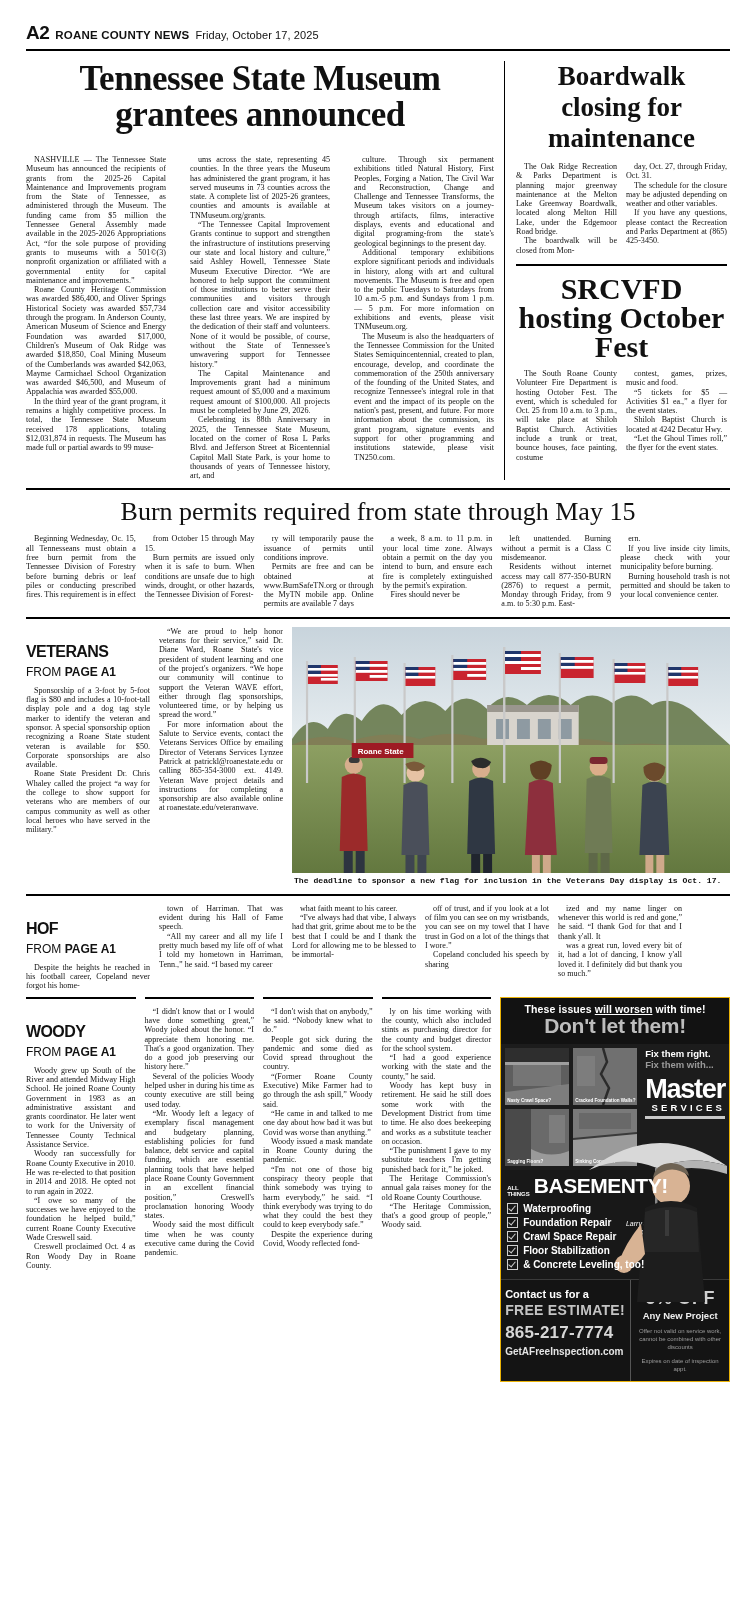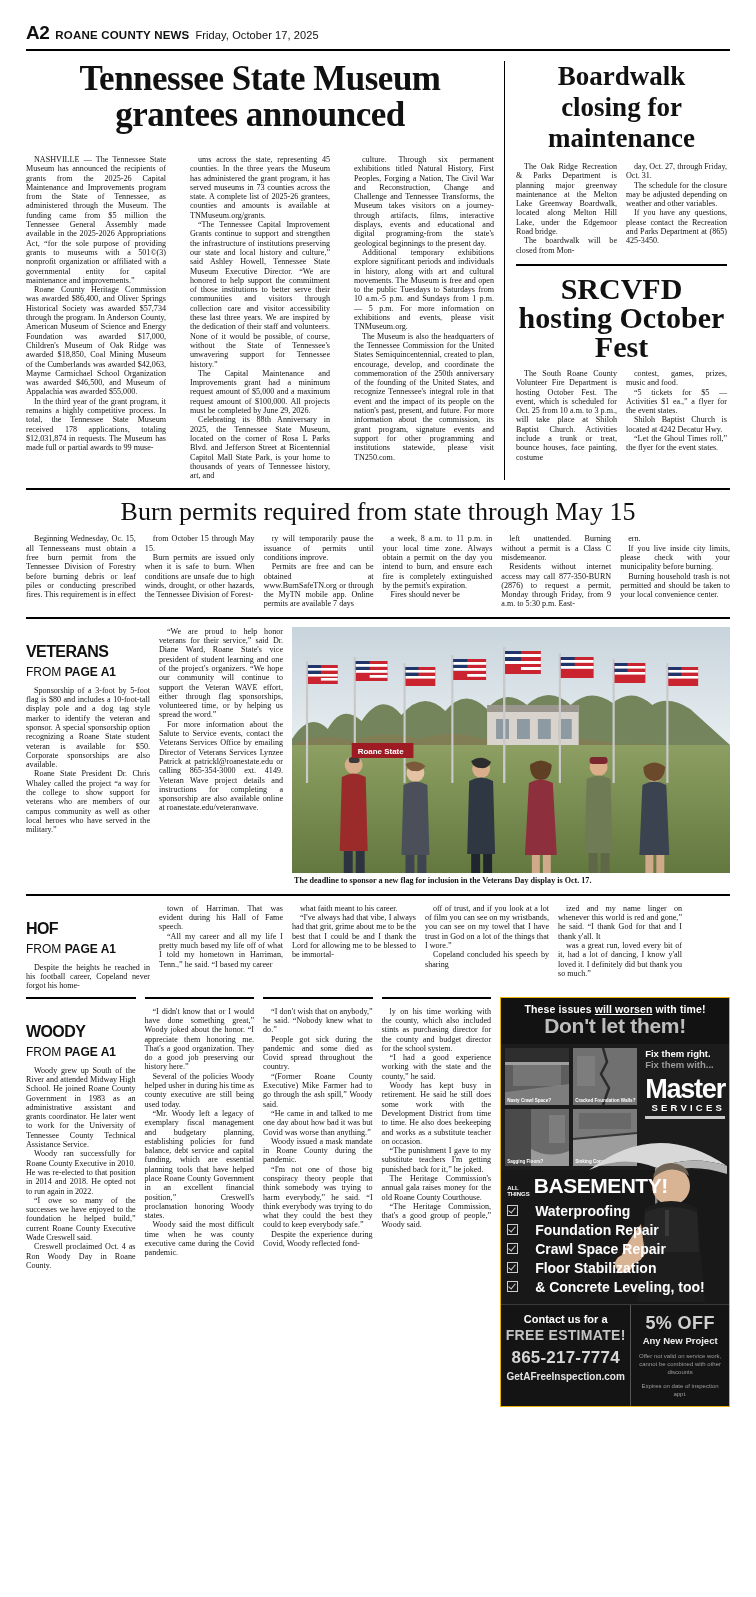--- a/index.html
+++ b/index.html
@@ -50,21 +50,21 @@
   .hrule{border-top:2px solid #000;margin:9px 0 8px 0;}
 
   
   .jump-title{font-family:"Liberation Sans",sans-serif;font-weight:bold;
               font-size:16px;letter-spacing:-.6px;margin:16px 0 4px 0;}
   .jump-from{font-family:"Liberation Sans",sans-serif;font-size:12px;margin:0 0 7px 0;}
   .jump-from b{font-weight:bold;}
 
   
   .photo{position:relative;overflow:hidden;background:#8fa37a;}
-  .cap{font-family:Liberation Serif, serif;font-size:8.1px;font-weight:bold;
+  .cap{font-family:Liberation Mono, monospace;font-size:8.1px;font-weight:bold;
        padding:3px 2px 2px 2px;line-height:10px;}
 
   
   .ad{background:#1a1a1a;color:#fff;border:1px solid #eab308;}
   .ad-top{background:#121212;text-align:center;padding:5px 4px 7px 4px;}
   .ad-l1{font-family:"Liberation Sans",sans-serif;font-weight:bold;font-size:10.5px;color:#fff;letter-spacing:.1px;}
   .ad-l1 u{text-decoration:underline;}
   .ad-l2{font-family:"Liberation Sans",sans-serif;font-weight:bold;font-size:21px;color:#bdbdbd;letter-spacing:-.3px;line-height:22px;}
   .ad-mid{display:flex;background:#1c1c1c;padding:4px;gap:4px;}
   .ad-grid{display:grid;grid-template-columns:1fr 1fr;gap:4px;width:132px;}
@@ -75,26 +75,26 @@
   .fixr{font-family:"Liberation Sans",sans-serif;font-weight:bold;font-size:9.5px;color:#fff;}
   .fixw{font-family:"Liberation Sans",sans-serif;font-weight:bold;font-size:9.5px;color:#9a9a9a;}
   .masterwrap{margin-top:6px;}
   .master{font-family:"Liberation Sans",sans-serif;font-weight:bold;font-size:27px;color:#fff;letter-spacing:-1.2px;line-height:26px;}
   .mserv{font-family:"Liberation Sans",sans-serif;font-weight:bold;font-size:9.5px;color:#fff;letter-spacing:3.2px;text-align:right;}
   .mbar{height:3px;background:#c9c9c9;margin-top:3px;}
   .ad-base{background:#181818;padding:4px 6px 6px 6px;position:relative;}
   .basementy{font-family:"Liberation Sans",sans-serif;font-weight:bold;font-size:21px;color:#fff;letter-spacing:-.5px;}
   .allthings{font-family:"Liberation Sans",sans-serif;font-weight:bold;font-size:6px;color:#fff;line-height:6.5px;}
   .blist{margin-top:5px;}
-  .bitem{font-family:"Liberation Sans",sans-serif;font-weight:bold;font-size:14px;color:#fff;
-         margin:3px 0;display:flex;align-items:center;gap:17px;}
+  .bitem{font-family:"Liberation Sans",sans-serif;font-weight:bold;font-size:10px;color:#fff;
+         margin:3px 0;display:flex;align-items:center;gap:5px;}
   .chk{display:inline-block;width:9px;height:9px;border:1px solid #cfcfcf;position:relative;flex:none;}
   .chk:after{content:"";position:absolute;left:2px;top:0px;width:3px;height:6px;border:solid #cfcfcf;border-width:0 1.4px 1.4px 0;transform:rotate(40deg);}
   .ad-foot{display:flex;border-top:1px solid #3a3a3a;background:#141414;}
-  .foot-l{flex:1.35;padding:8px 4px;text-align:center;border-right:1px solid #555;}
+  .foot-l{flex:1.35;padding:8px 4px;text-align:left;border-right:1px solid #555;}
   .foot-r{flex:1;padding:8px 4px;text-align:center;}
   .f1{font-family:"Liberation Sans",sans-serif;font-weight:bold;font-size:11px;color:#fff;}
   .f2{font-family:"Liberation Sans",sans-serif;font-weight:bold;font-size:14px;color:#c3c3c3;letter-spacing:.3px;margin-top:2px;}
   .f3{font-family:"Liberation Sans",sans-serif;font-weight:bold;font-size:17px;color:#d7d7d7;margin-top:5px;letter-spacing:.2px;}
   .f4{font-family:"Liberation Sans",sans-serif;font-weight:bold;font-size:10px;color:#e4e4e4;margin-top:3px;}
   .o1{font-family:"Liberation Sans",sans-serif;font-weight:bold;font-size:18px;color:#d0d0d0;letter-spacing:.4px;}
   .o2{font-family:"Liberation Sans",sans-serif;font-weight:bold;font-size:9.5px;color:#eee;margin-top:1px;}
   .o3{font-family:"Liberation Sans",sans-serif;font-size:6px;color:#9d9d9d;margin-top:6px;line-height:8px;}
   .o4{font-family:"Liberation Sans",sans-serif;font-size:6px;color:#9d9d9d;margin-top:6px;line-height:8px;}
   .owner{position:absolute;right:58px;bottom:42px;font-family:"Liberation Sans",sans-serif;

